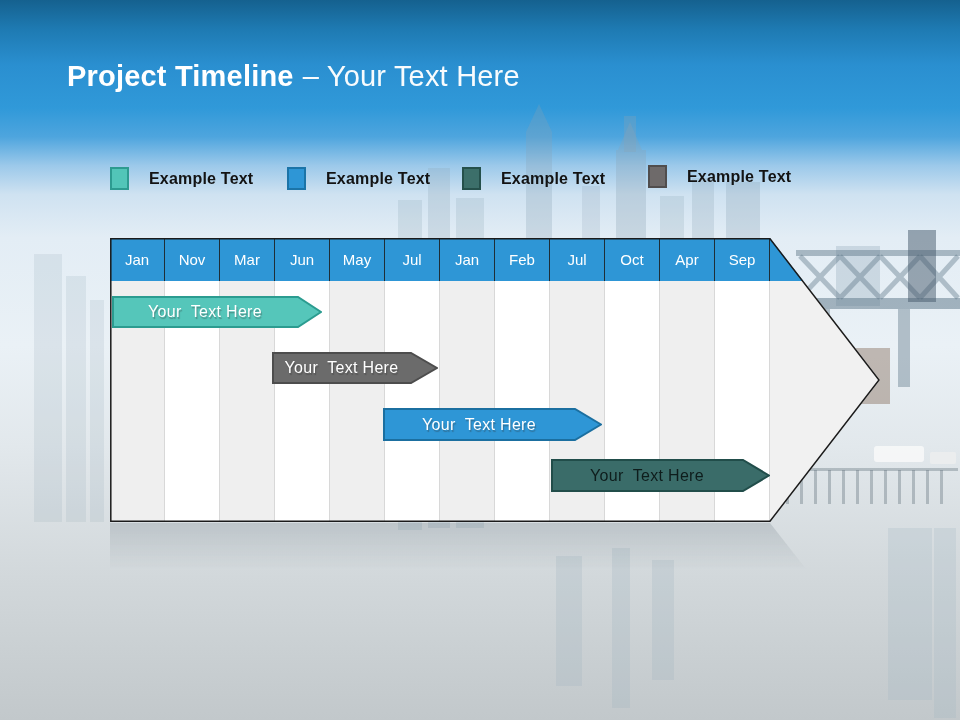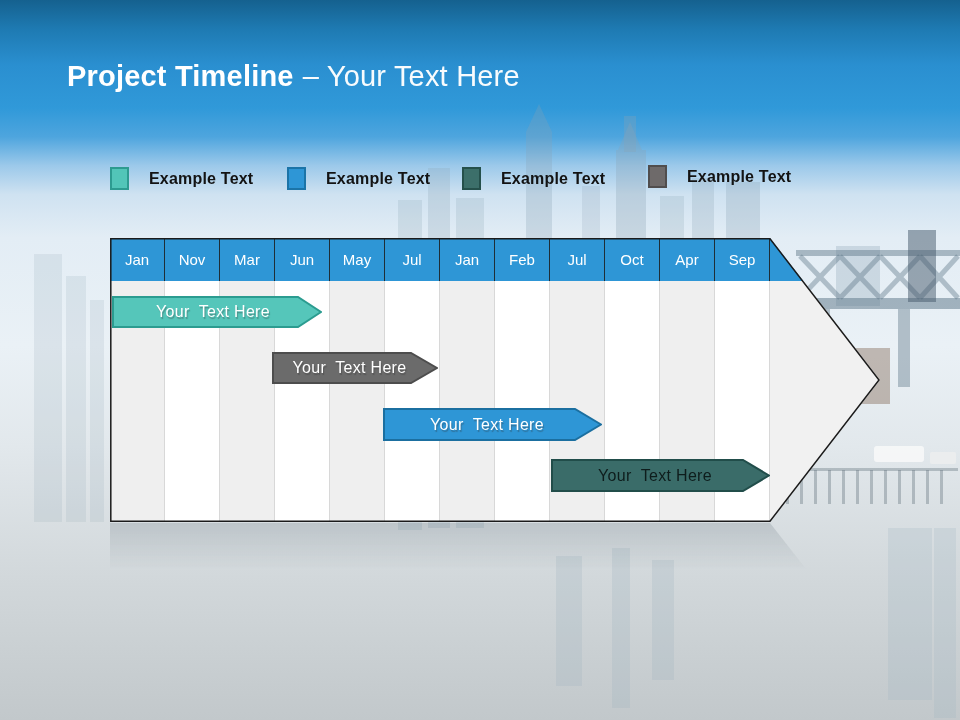--- a/index.html
+++ b/index.html
@@ -36,21 +36,21 @@
   .month-cell{
     width:55px; height:43px; box-sizing:border-box; flex:none;
     display:flex; align-items:center; justify-content:center;
     color:#ffffff; font-size:15px; border-right:1px solid #1e2e38;
   }
   .tl-bar{position:absolute;}
   .tl-bar svg{display:block;}
   .tl-bar-label{
     position:absolute; left:0; top:0; height:100%;
     display:flex; align-items:center; justify-content:center;
-    font-size:16px; white-space:pre; letter-spacing:.3px;padding-left:8px;
+    font-size:16px; white-space:pre; letter-spacing:.3px;
   }
   .tl-bar.light-text .tl-bar-label{text-shadow:1px 2px 1px rgba(50,50,50,.35);}
   .tl-outline{position:absolute; left:0; top:0; pointer-events:none;}
   .tl-reflection{
     position:absolute; left:110px; top:523px; width:770px; height:55px;
     clip-path:polygon(0px 0px, 660px 0px, 703px 55px, 0px 55px);
     background:linear-gradient(180deg, rgba(80,95,105,.20), rgba(80,95,105,0) 85%);
   }
 </style>
 </head>

